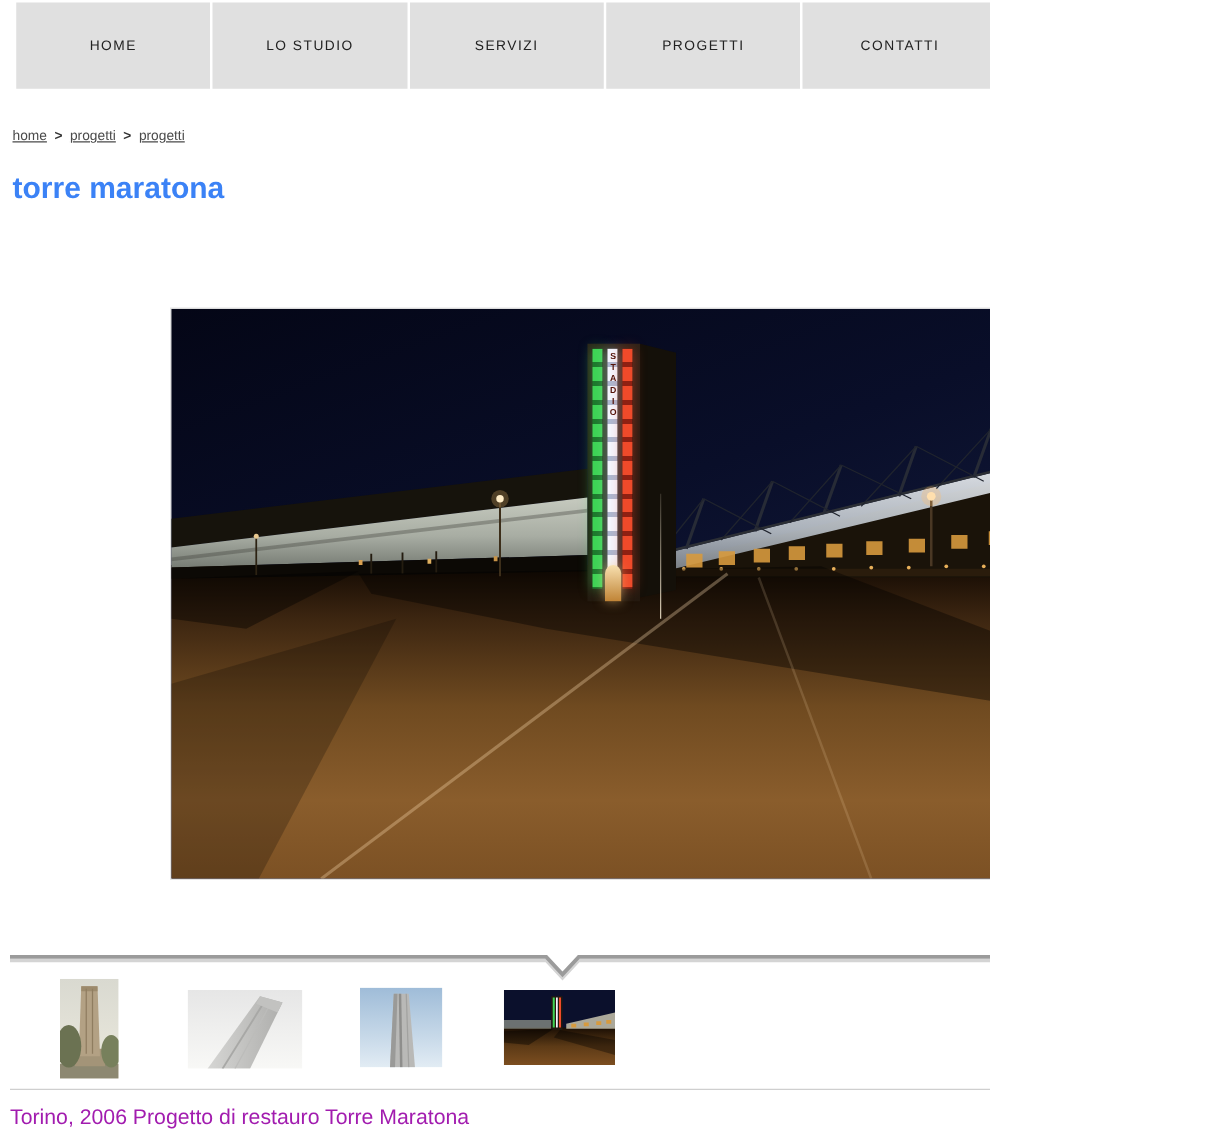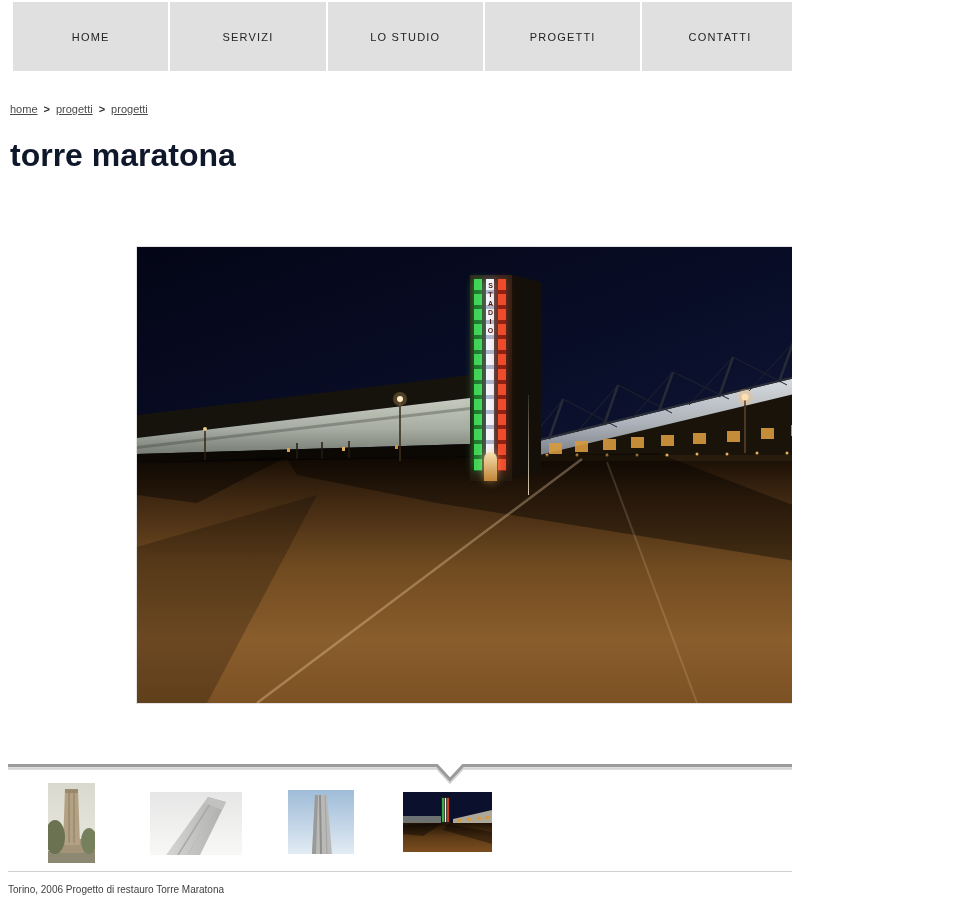--- a/index.html
+++ b/index.html
@@ -12,21 +12,21 @@
   .nav-cell { flex:1; background:#e0e0e0; display:flex; align-items:center; justify-content:center;
               font-size:11px; letter-spacing:1.2px; color:#222; cursor:pointer; }
 
   
   .breadcrumb { position:absolute; left:10px; top:103px; font-size:11px; color:#444;
                 display:flex; align-items:center; gap:6px; }
   .crumb { color:#4a4a4a; text-decoration:underline; cursor:pointer; }
   .crumb-sep { color:#333; font-weight:bold; }
 
   
-  .title { position:absolute; left:10px; top:137px; font-size:32px; font-weight:bold; color:#0f172a; }
+  .title { position:absolute; left:10px; top:137px; font-size:24px; font-weight:bold; color:#3b82f6; }
 
   
   .photo { position:absolute; left:137px; top:247px; width:682px; height:456px; overflow:hidden;
            background:linear-gradient(160deg,#040616 0%,#090e29 40%,#101736 65%,#1c2750 85%,#283459 100%);
            outline:1px solid #e4e4e4; }
   .photo svg { position:absolute; left:0; top:0; }
 
   
   .tower { position:absolute; left:333px; top:28px; width:71px; height:206px; }
   .tw-front { position:absolute; left:0; top:0; width:42px; height:206px;
@@ -53,31 +53,31 @@
   
   .thumb { position:absolute; cursor:pointer; overflow:hidden; }
   .thumb svg { display:block; }
   .thumb1 { left:48px;  top:783px; width:47px; height:80px; }
   .thumb2 { left:150px; top:792px; width:92px; height:63px; }
   .thumb3 { left:288px; top:790px; width:66px; height:64px; }
   .thumb4 { left:403px; top:792px; width:89px; height:60px; }
 
   
   .caption-rule { position:absolute; left:8px; top:871px; width:947px; height:1px; background:#cfcfcf; }
-  .caption { position:absolute; left:8px; top:884px; font-size:10px; color:#404040; }
+  .caption { position:absolute; left:8px; top:884px; font-size:17px; color:#a21caf; }
 </style>
 </head>
 <body>
 
 <div class="page">
 
   <nav class="nav">
     <div class="nav-cell">HOME</div>
+    <div class="nav-cell">LO STUDIO</div>
     <div class="nav-cell">SERVIZI</div>
-    <div class="nav-cell">LO STUDIO</div>
     <div class="nav-cell">PROGETTI</div>
     <div class="nav-cell">CONTATTI</div>
     <div class="nav-cell">NEWS</div>
   </nav>
 
   <div class="breadcrumb">
     <span class="crumb">home</span>
     <span class="crumb-sep">&gt;</span>
     <span class="crumb">progetti</span>
     <span class="crumb-sep">&gt;</span>

